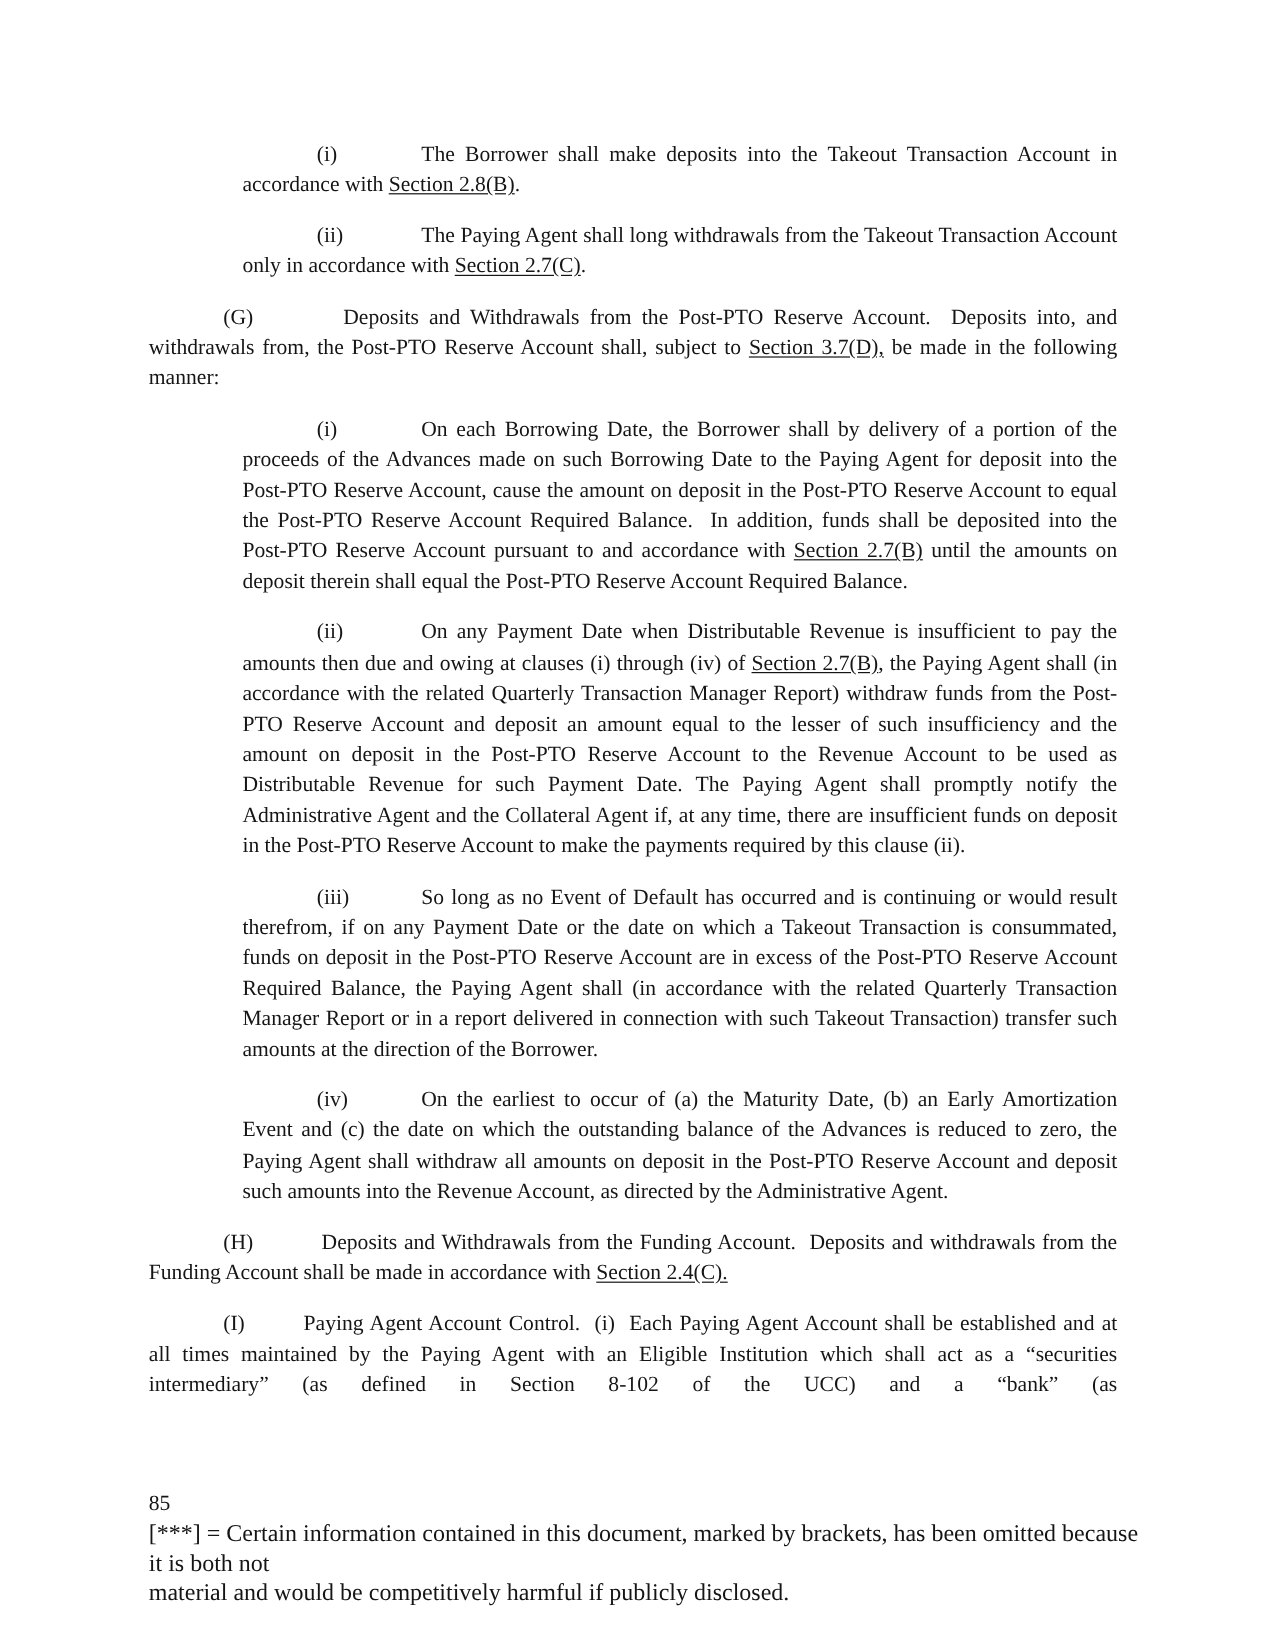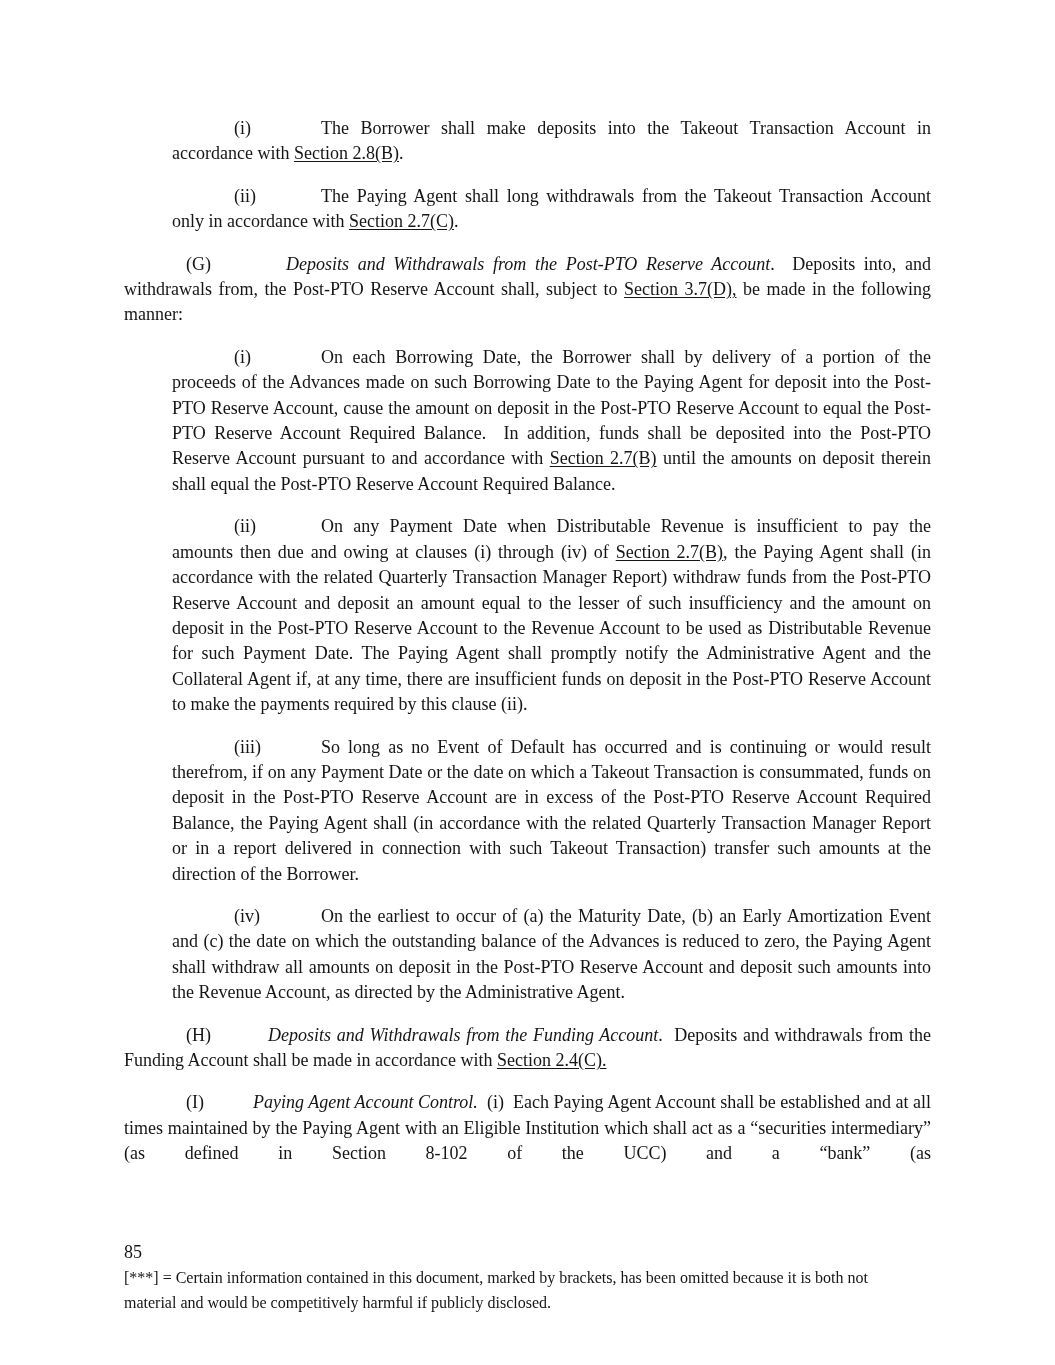--- a/index.html
+++ b/index.html
@@ -10,36 +10,36 @@
     color: #151515;
   }
   .content { position: absolute; left: 124px; top: 116px; width: 807px; }
   p.para {
     margin: 0 0 17px 0;
     text-align: justify;
     font-size: 18px;
     line-height: 25.4px;
     text-indent: 62px;
   }
-  p.sub { margin-left: 48px; }
+  p.sub { margin-left: 78px; }
   .label { display: inline-block; text-indent: 0; }
   .w87  { width: 87px; }
   .w100 { width: 100px; }
   .w82  { width: 82px; }
   .w67  { width: 67px; }
   .seg.u { text-decoration: underline; text-underline-offset: 2px; }
-  .seg.i { font-style: italic; }
+  .seg.i { }
   p.cut { text-align-last: justify; }
   .pageno {
     position: absolute; left: 124px; top: 1240px; width: 807px;
     text-align: left; font-size: 18px; line-height: 24px;
   }
   .footnote {
     position: absolute; left: 124px; top: 1266px; width: 830px;
-    font-size: 16px; line-height: 24.5px;
+    font-size: 20px; line-height: 24.5px;
   }
 </style>
 </head>
 <body>
 
 <div class="content">
 
   <p class="para sub"><span class="label w87">(i)</span><span class="seg">The Borrower shall make deposits into the Takeout Transaction Account in accordance with </span><span class="seg u">Section 2.8(B)</span><span class="seg">.</span></p>
 
   <p class="para sub"><span class="label w87">(ii)</span><span class="seg">The Paying Agent shall long withdrawals from the Takeout Transaction Account only in accordance with </span><span class="seg u">Section 2.7(C)</span><span class="seg">.</span></p>

